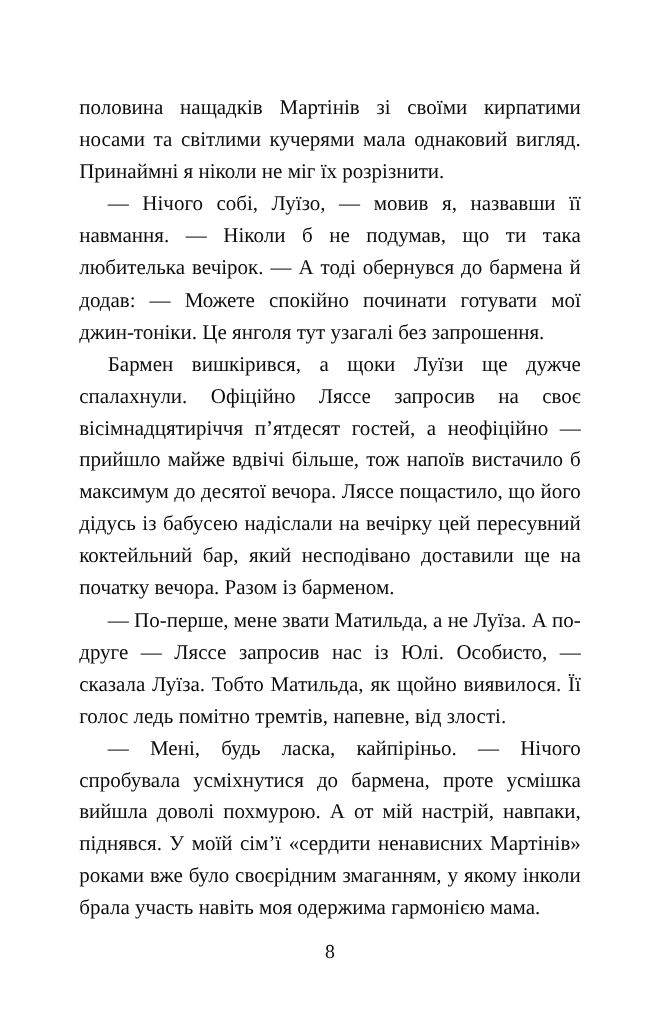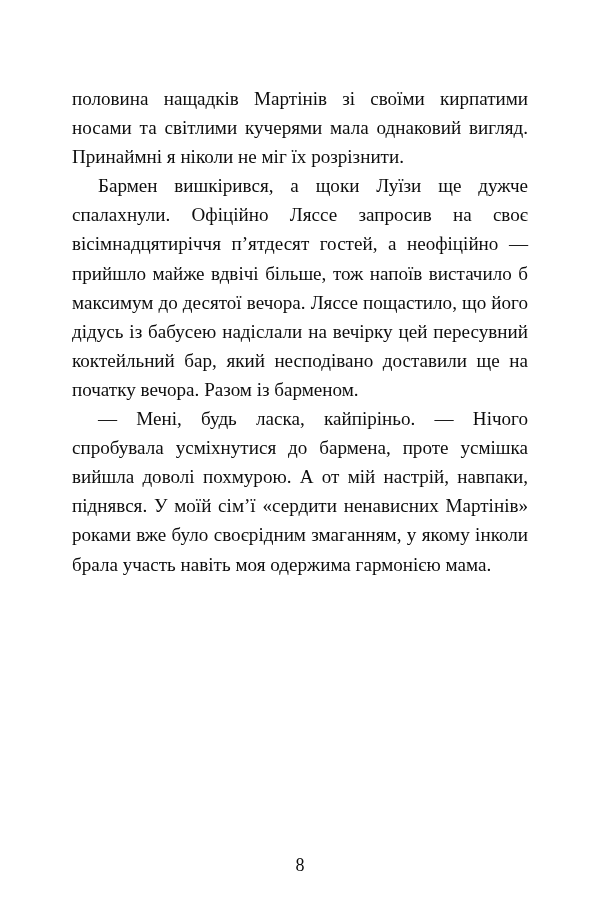--- a/index.html
+++ b/index.html
@@ -50,17 +50,19 @@
     font-family: "Liberation Serif", "DejaVu Serif", serif;
     color: #0d0d0d;
   }
 </style>
 </head>
 <body>
 
 <div class="page">
   <div class="body-text">
     <p class="para">половина нащадків Мартінів зі своїми кирпатими носами та світлими кучерями мала однаковий вигляд. Принаймні я ніколи не міг їх розрізнити.</p>
+    <p class="para indent">— Нічого собі, Луїзо, — мовив я, назвавши її навмання. — Ніколи б не подумав, що ти така любителька вечірок. — А тоді обернувся до бармена й додав: — Можете спокійно починати готувати мої джин-тоніки. Це янголя тут узагалі без запрошення.</p>
     <p class="para indent">Бармен вишкірився, а щоки Луїзи ще дужче спалахнули. Офіційно Ляссе запросив на своє вісімнадцятиріччя п’ятдесят гостей, а неофіційно — прийшло майже вдвічі більше, тож напоїв вистачило б максимум до десятої вечора. Ляссе пощастило, що його дідусь із бабусею надіслали на вечірку цей пересувний коктейльний бар, який несподівано доставили ще на початку вечора. Разом із барменом.</p>
+    <p class="para indent">— По-перше, мене звати Матильда, а не Луїза. А по-друге — Ляссе запросив нас із Юлі. Особисто, — сказала Луїза. Тобто Матильда, як щойно виявилося. Її голос ледь помітно тремтів, напевне, від злості.</p>
     <p class="para indent">— Мені, будь ласка, кайпіріньо. — Нічого спробувала усміхнутися до бармена, проте усмішка вийшла доволі похмурою. А от мій настрій, навпаки, піднявся. У моїй сім’ї «сердити ненависних Мартінів» роками вже було своєрідним змаганням, у якому інколи брала участь навіть моя одержима гармонією мама.</p>
   </div>
   <div class="folio">8</div>
 </div>
 
 </body></html>

